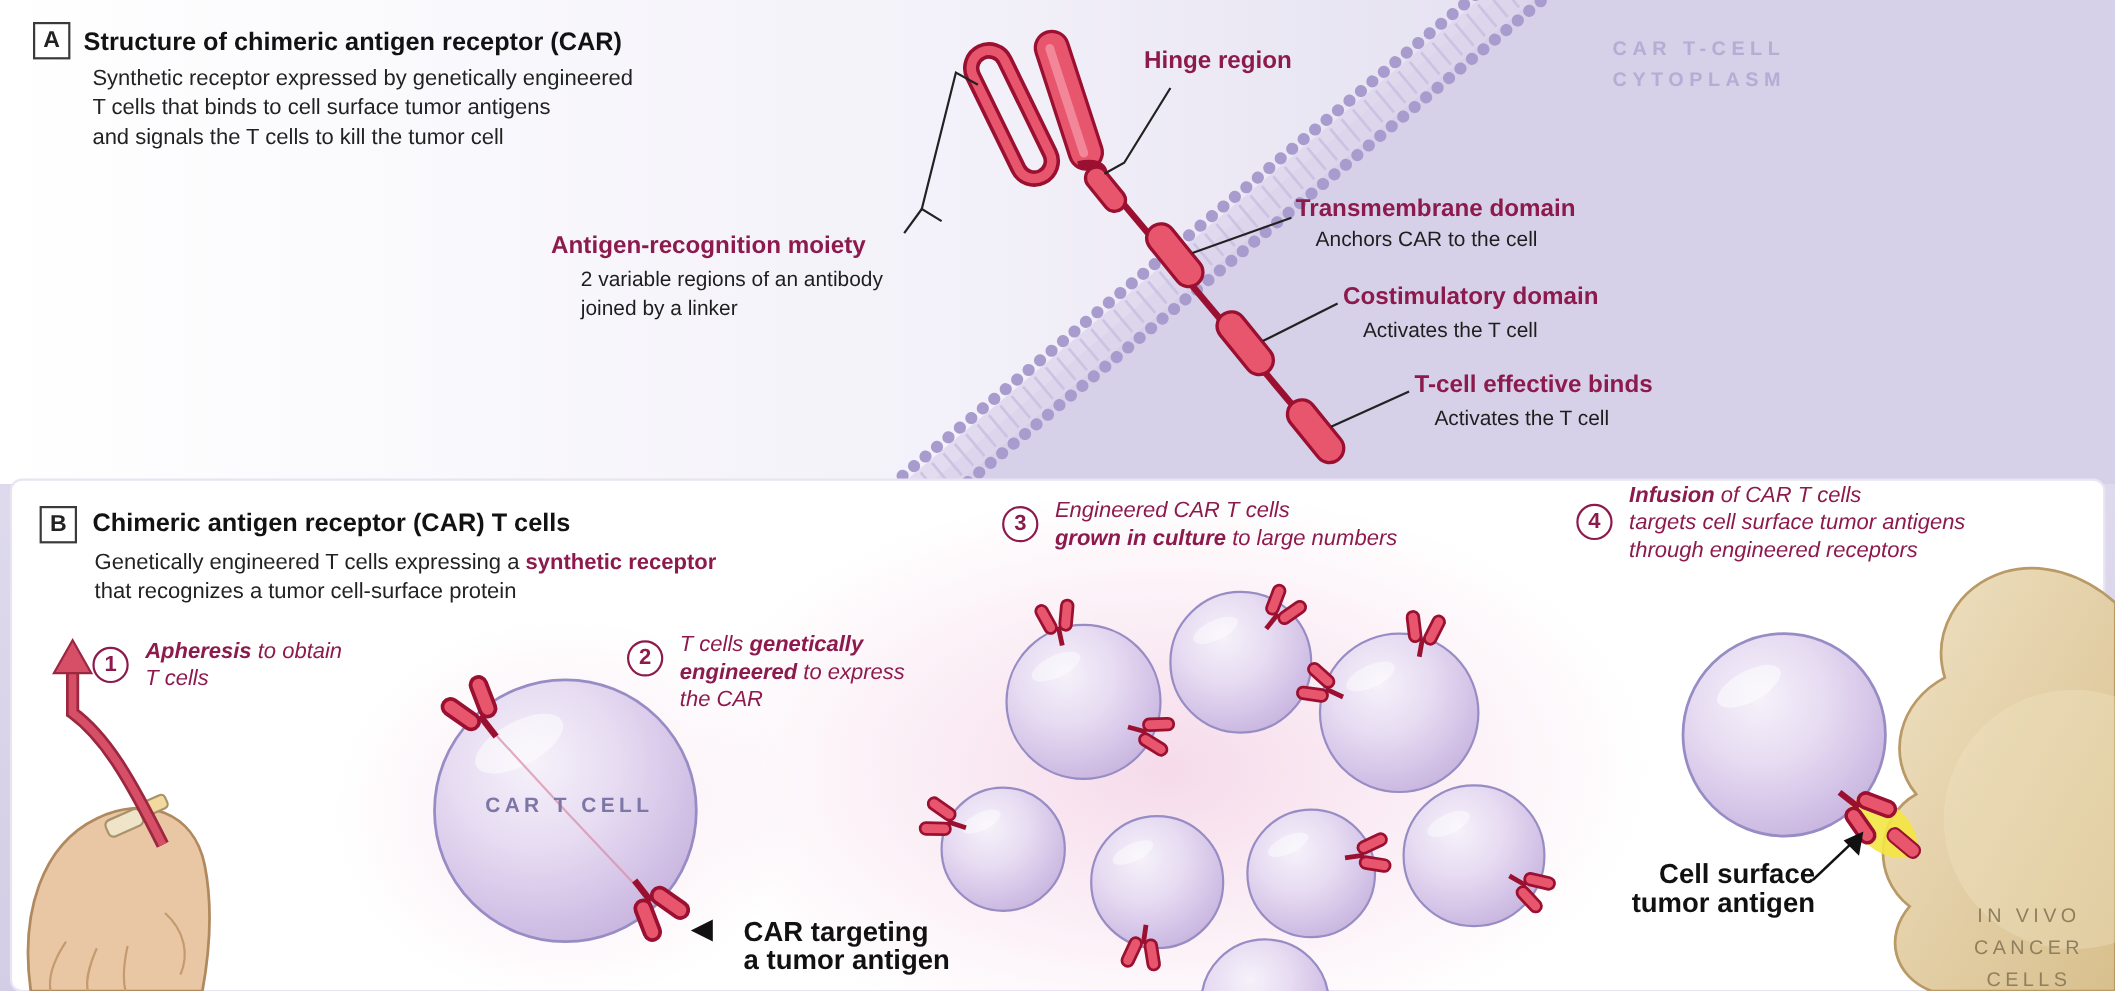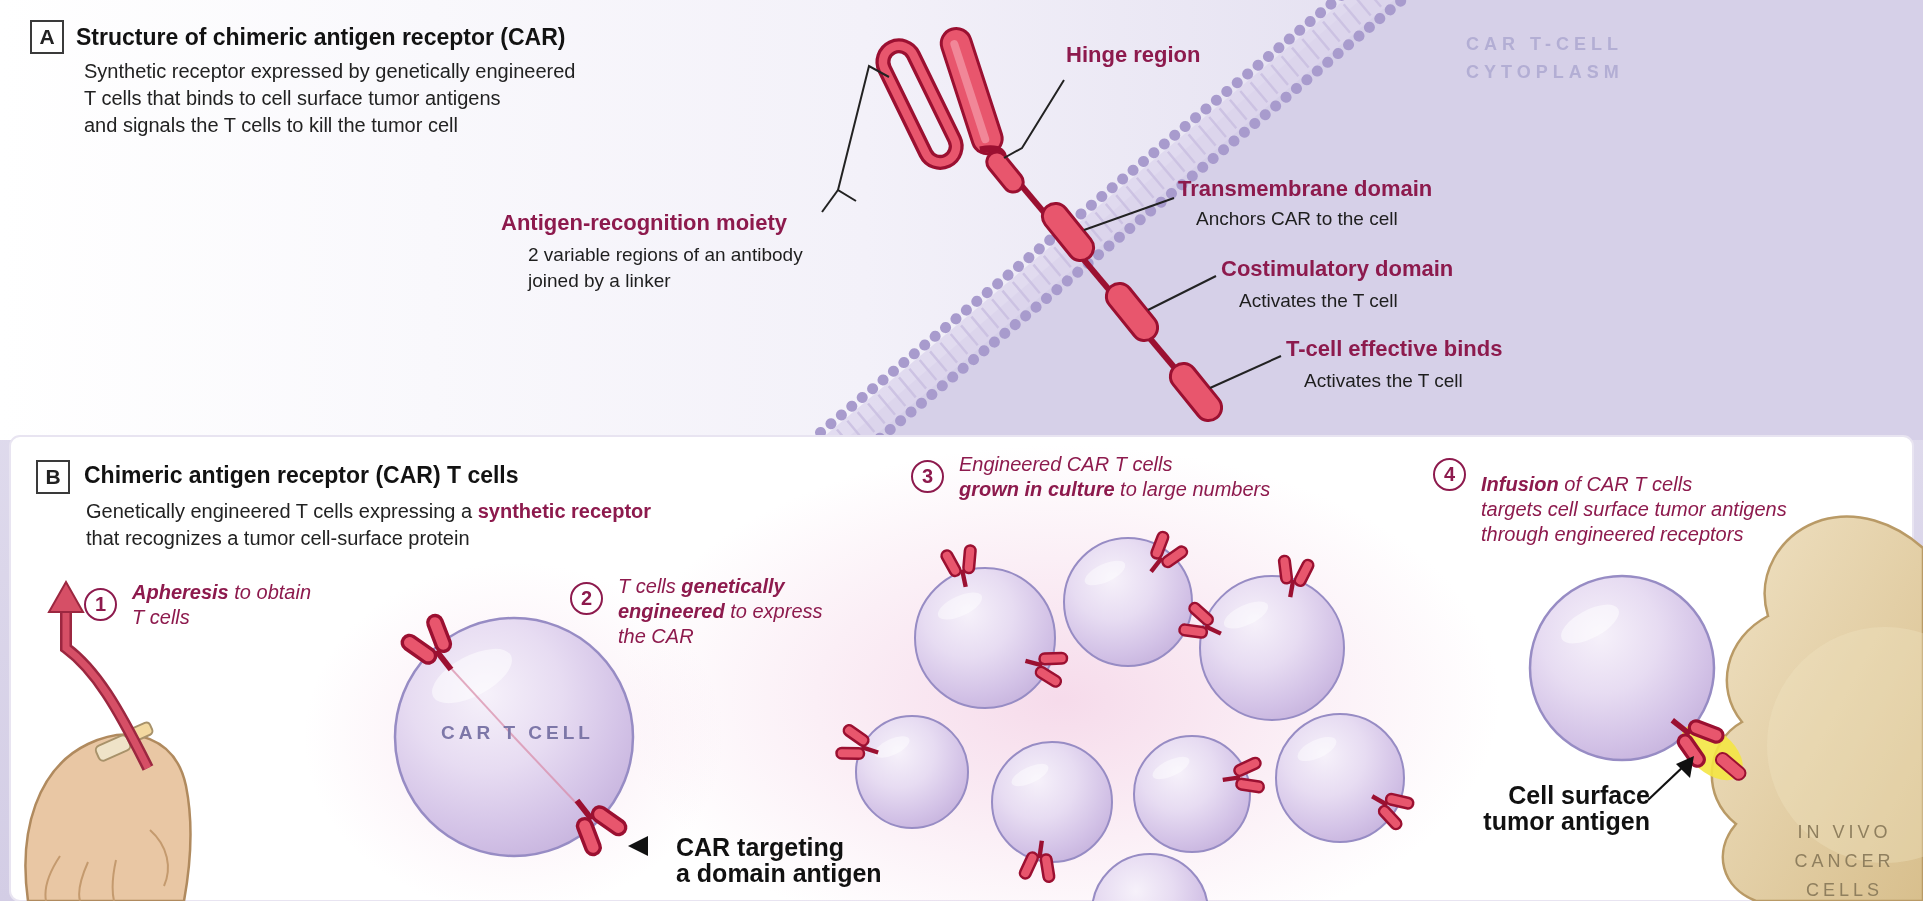--- a/index.html
+++ b/index.html
@@ -182,21 +182,21 @@
   <div class="panel-title" style="left:76px;top:24px;">Structure of chimeric antigen receptor (CAR)</div>
   <div class="desc" style="left:84px;top:58px;">
     <div>Synthetic receptor expressed by genetically engineered</div>
     <div>T cells that binds to cell surface tumor antigens</div>
     <div>and signals the T cells to kill the tumor cell</div>
   </div>
   <div class="cyto" style="left:1466px;top:30px;">
     <div>CAR T-CELL</div>
     <div>CYTOPLASM</div>
   </div>
-  <div class="maroon-title" style="left:1040px;top:42px;margin-left:26px;">Hinge region</div>
+  <div class="maroon-title" style="left:1040px;top:42px;">Hinge region</div>
   <div class="maroon-title" style="left:501px;top:210px;">Antigen-recognition moiety</div>
   <div class="sub" style="left:528px;top:242px;">
     <div>2 variable regions of an antibody</div>
     <div>joined by a linker</div>
   </div>
   <div class="maroon-title" style="left:1178px;top:176px;">Transmembrane domain</div>
   <div class="sub" style="left:1196px;top:206px;">Anchors CAR to the cell</div>
   <div class="maroon-title" style="left:1221px;top:256px;">Costimulatory domain</div>
   <div class="sub" style="left:1239px;top:288px;">Activates the T cell</div>
   <div class="maroon-title" style="left:1286px;top:336px;">T-cell effective binds</div>
@@ -222,31 +222,31 @@
     <span>the CAR</span>
   </div>
 
   <div class="stepnum" style="left:911px;top:460px;">3</div>
   <div class="steptext" style="left:959px;top:452px;width:380px;">
     <span>Engineered CAR T cells</span><br>
     <b>grown in culture</b><span> to large numbers</span>
   </div>
 
   <div class="stepnum" style="left:1433px;top:458px;">4</div>
-  <div class="steptext" style="left:1481px;top:472px;width:380px;">
+  <div class="steptext" style="left:1481px;top:438px;width:380px;">
     <b>Infusion</b><span> of CAR T cells</span><br>
     <span>targets cell surface tumor antigens</span><br>
     <span>through engineered receptors</span>
   </div>
 
   <div class="cartcell" style="left:394px;top:722px;width:247px;">CAR T CELL</div>
 
   <div class="blacklabel" style="left:676px;top:834px;width:220px;">
     <div>CAR targeting</div>
-    <div>a domain antigen</div>
+    <div>a tumor antigen</div>
   </div>
 
   <div class="blacklabel" style="left:1450px;top:782px;width:200px;text-align:right;">
     <div>Cell surface</div>
     <div>tumor antigen</div>
   </div>
 
   <div class="invivo" style="left:1772px;top:818px;width:145px;">
     <div>IN VIVO</div>
     <div>CANCER</div>

